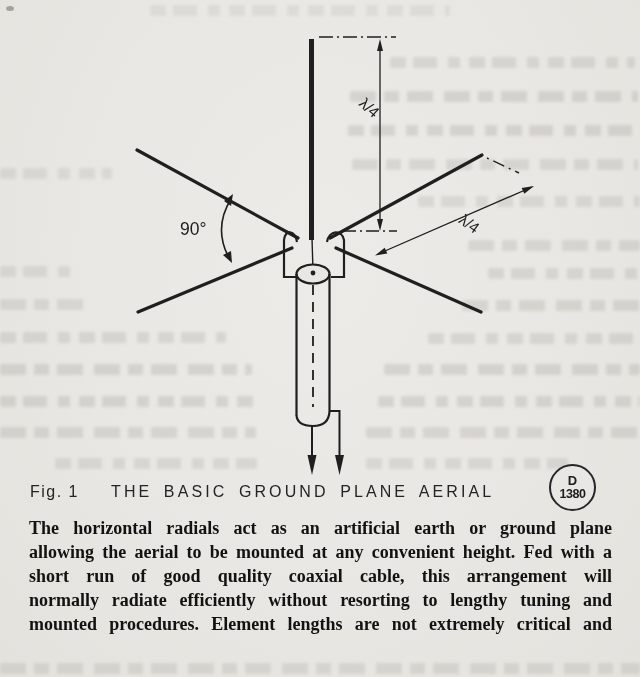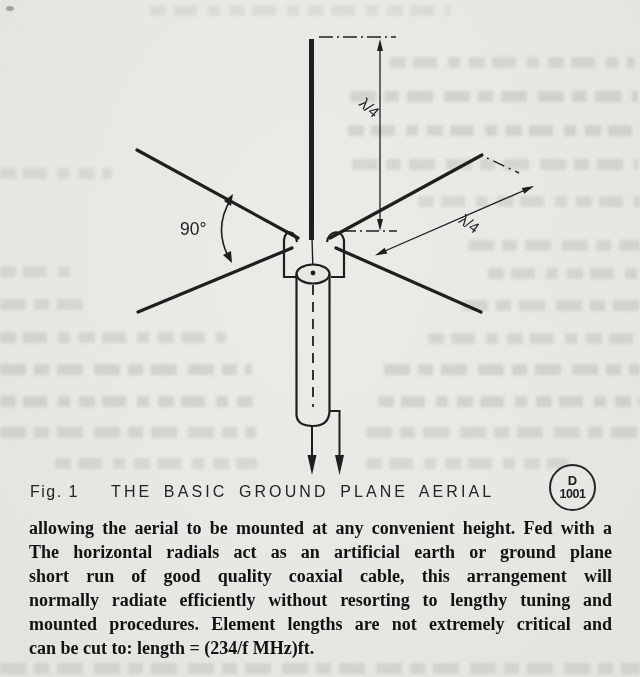--- a/index.html
+++ b/index.html
@@ -110,25 +110,24 @@
     <text class="dlabel" x="469" y="229" font-size="15.5" text-anchor="middle" transform="rotate(36 469 224)">λ/4</text>
     <text class="dlabel" x="180" y="235" font-size="17.5">90°</text>
   </svg>
 
   <div class="caption">
     <span class="fig">Fig. 1</span><span class="title">THE BASIC GROUND PLANE AERIAL</span>
   </div>
 
   <div class="badge">
     <div class="b1">D</div>
-    <div class="b2">1001</div>
+    <div class="b2">1380</div>
   </div>
 
   <div class="para">
+    <div class="jline">The horizontal radials act as an artificial earth or ground plane</div>
     <div class="jline">allowing the aerial to be mounted at any convenient height. Fed with a</div>
-    <div class="jline">The horizontal radials act as an artificial earth or ground plane</div>
     <div class="jline">short run of good quality coaxial cable, this arrangement will</div>
     <div class="jline">normally radiate efficiently without resorting to lengthy tuning and</div>
     <div class="jline">mounted procedures. Element lengths are not extremely critical and</div>
-    <div class="lastline">can be cut to: length = (234/f MHz)ft.</div>
   </div>
 
 </div>
 
 </body></html>

